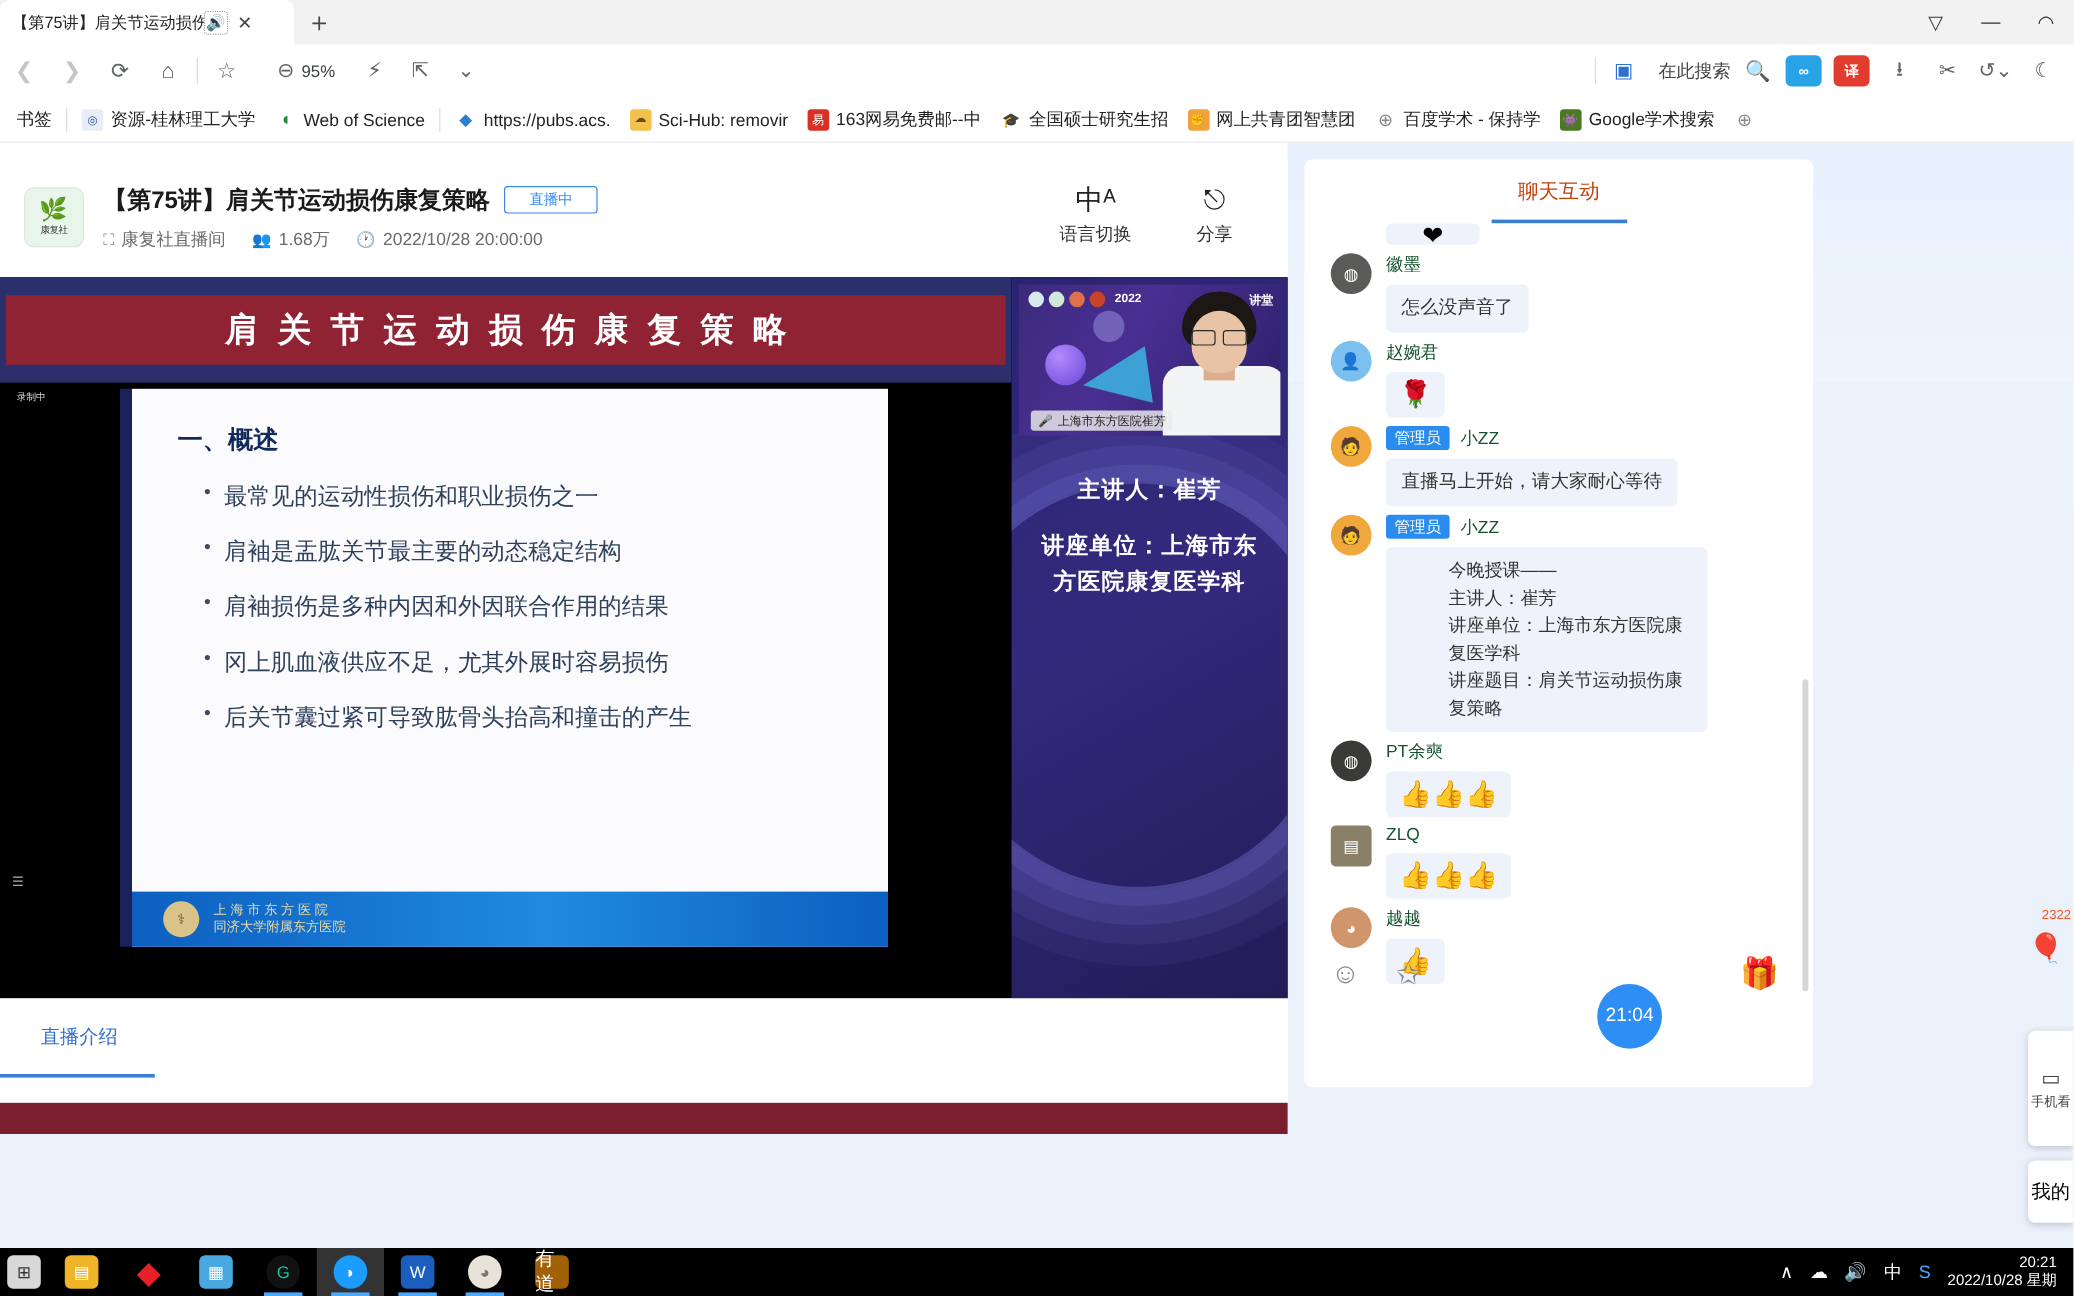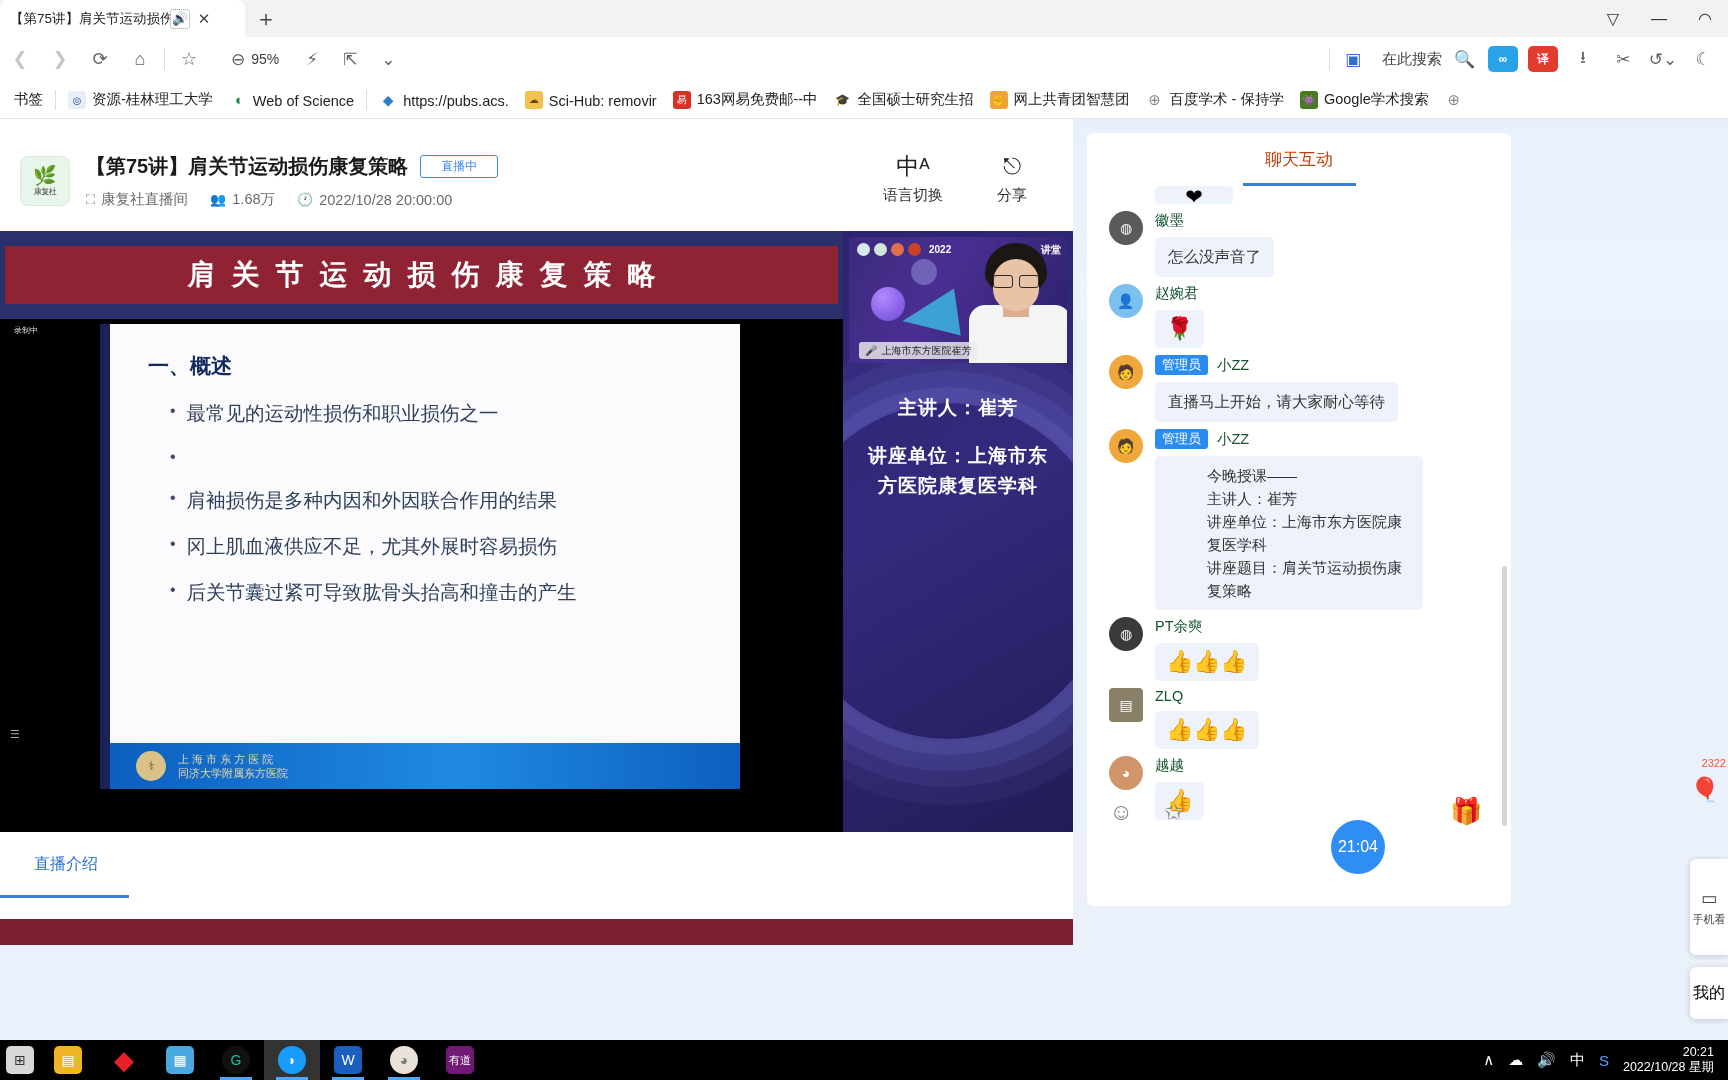--- a/index.html
+++ b/index.html
@@ -401,20 +401,21 @@
         <div class="ppt-leftbar"></div>
         <div class="ppt-frame">
           <div class="ppt-sec">一、概述</div>
           <div class="ppt-list">
             <div class="ppt-li">
                 <span class="dot">•</span>
                 <span class="tx">最常见的运动性损伤和职业损伤之一</span>
               </div>
             <div class="ppt-li">
                 <span class="dot">•</span>
+                <span class="tx">肩袖是盂肱关节最主要的动态稳定结构</span>
               </div>
             <div class="ppt-li">
                 <span class="dot">•</span>
                 <span class="tx">肩袖损伤是多种内因和外因联合作用的结果</span>
               </div>
             <div class="ppt-li">
                 <span class="dot">•</span>
                 <span class="tx">冈上肌血液供应不足，尤其外展时容易损伤</span>
               </div>
             <div class="ppt-li">
@@ -611,21 +612,21 @@
     </div>
     <div class="tb-item">
       <div class="tb-ico" style="background:#1b5ebe;color:#fff">W</div>
       <div class="tb-underline"></div>
     </div>
     <div class="tb-item">
       <div class="tb-ico" style="background:#e9e2d8;color:#777;border-radius:50%">◕</div>
       <div class="tb-underline"></div>
     </div>
     <div class="tb-item">
-      <div class="tb-ico" style="background:#701a75;color:#fff;font-size:11px">有道</div>
+      <div class="tb-ico" style="background:#a16207;color:#fff;font-size:16px">有道</div>
     </div>
   </div>
 
   <div class="tb-right">
     <span class="tb-ric">∧</span>
     <span class="tb-ric">☁</span>
     <span class="tb-ric">🔊</span>
     <span class="tb-ric">中</span>
     <span class="tb-ric" style="color:#4aa8ff">S</span>
     <span class="tb-clock">

